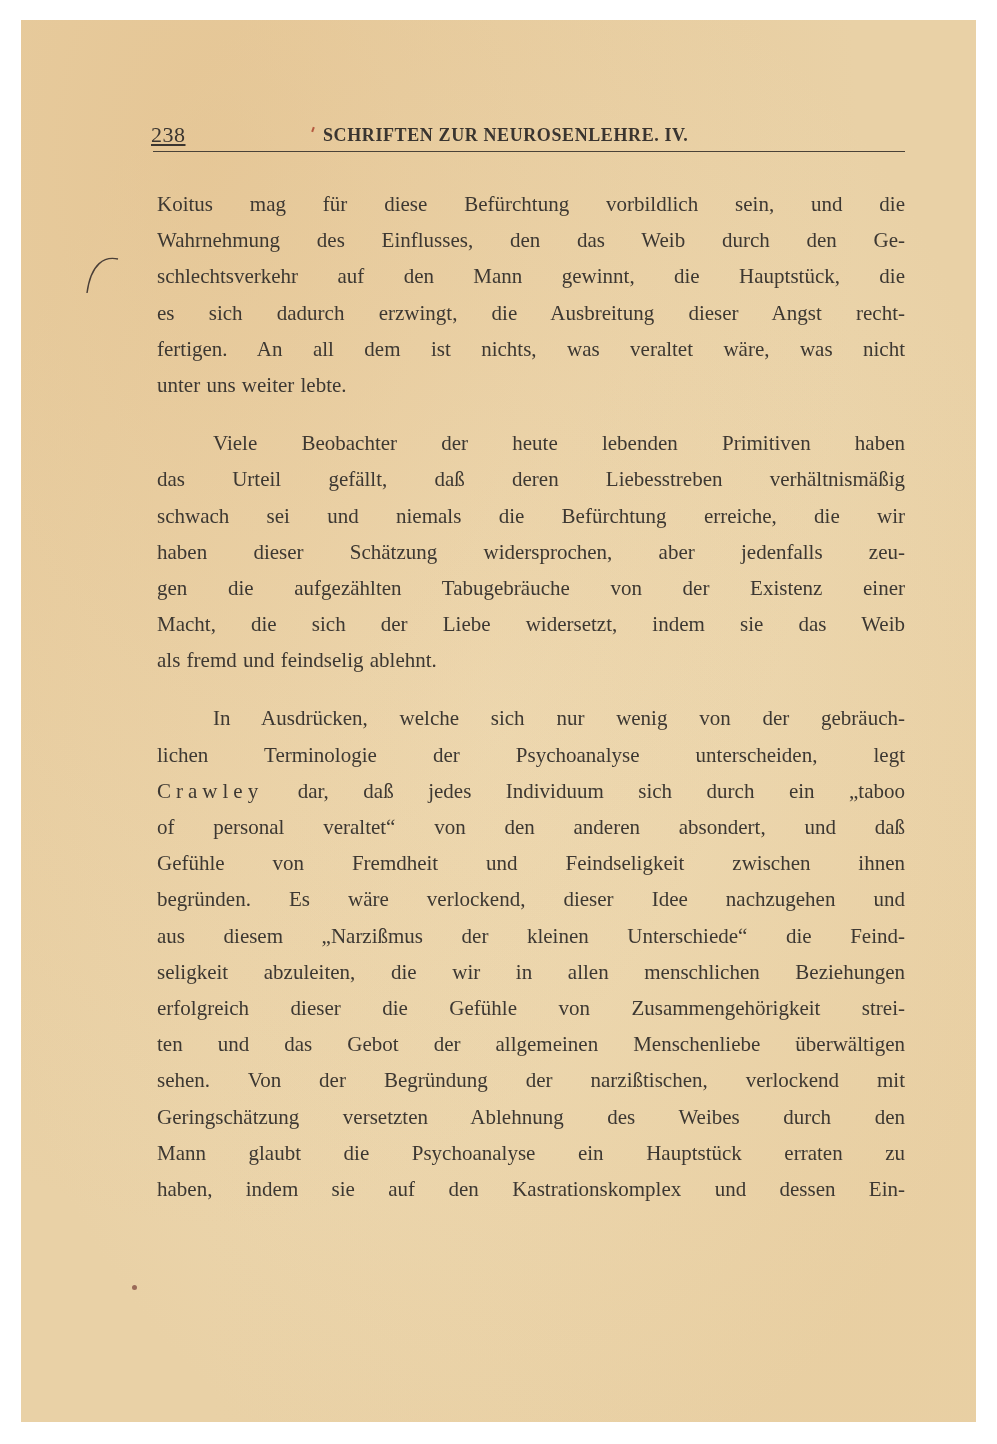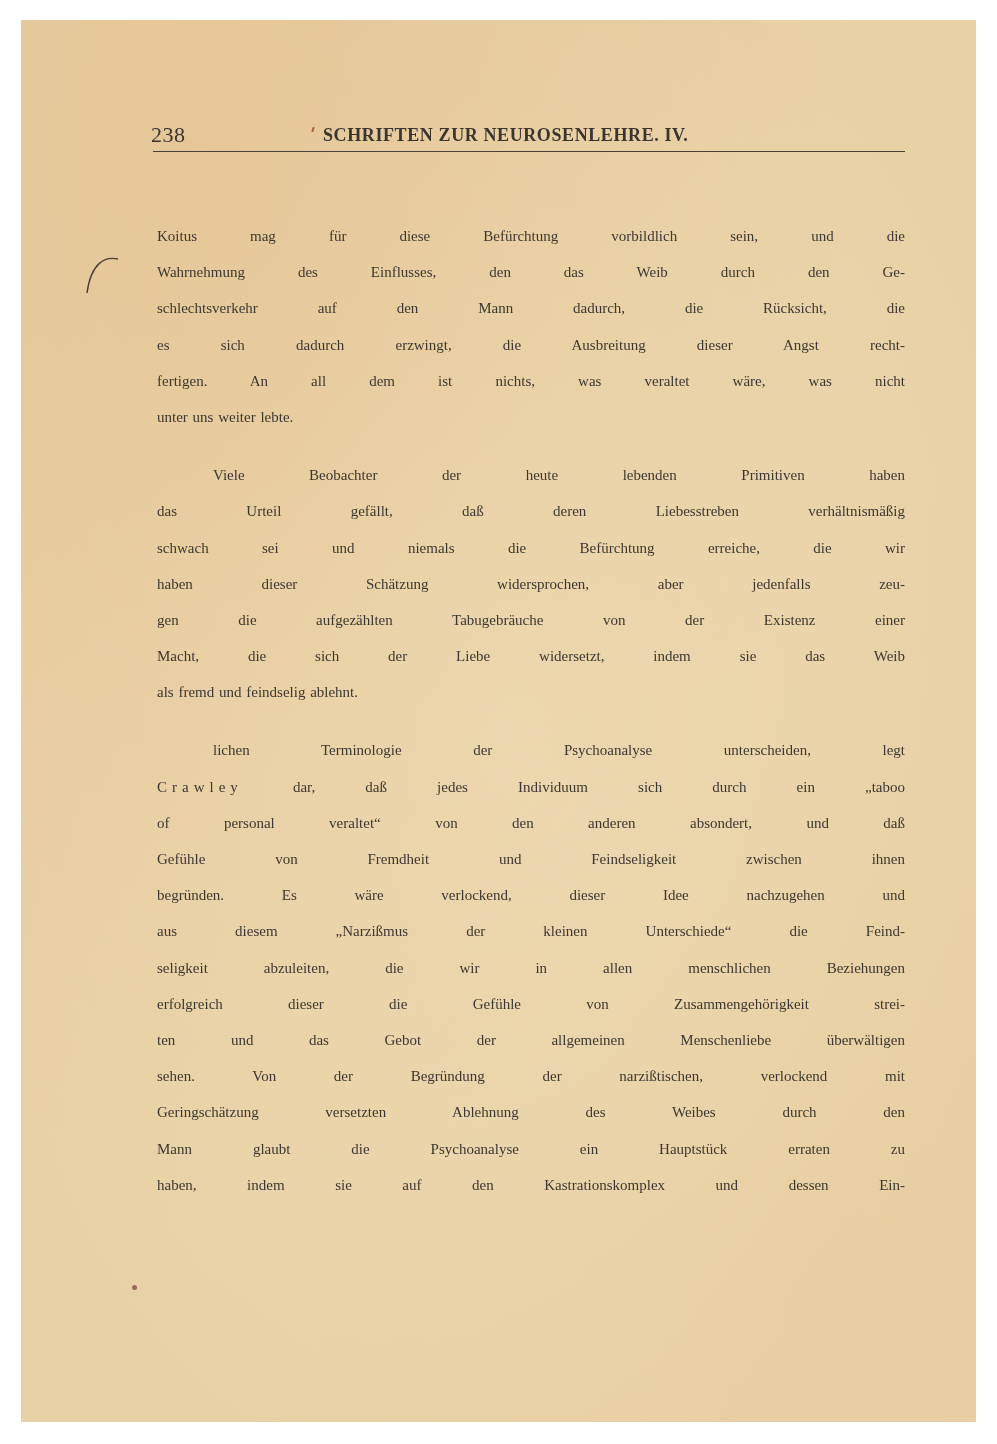--- a/index.html
+++ b/index.html
@@ -32,20 +32,21 @@
       height: 28px;
       font-family: "Liberation Serif", "DejaVu Serif", serif;
       color: #3a3530;
     }
     .page-number {
       position: absolute;
       left: 0;
       top: 0;
       font-size: 22px;
       letter-spacing: 0.5px;
+      text-decoration: underline;
     }
     .header-title {
       position: absolute;
       left: 172px;
       top: 3px;
       font-size: 18px;
       letter-spacing: 0.6px;
       font-weight: bold;
     }
     .header-rule {
@@ -55,26 +56,25 @@
       width: 752px;
       height: 0;
       border-top: 1.5px solid #4a4238;
     }
     .body-text {
       position: absolute;
       left: 157px;
       top: 186px;
       width: 748px;
       font-family: "Liberation Serif", "DejaVu Serif", serif;
-      font-size: 15px;
+      font-size: 21px;
       line-height: 36.2px;
       color: #3d3832;
       text-align: justify;
       word-spacing: 1px;
-      margin-top: 32px;
     }
     .para {
       margin: 0;
     }
     .para + .para {
       margin-top: 22px;
     }
     .para.indent .line:first-child {
       padding-left: 56px;
     }
@@ -134,37 +134,38 @@
   <path d="M33 2 C 20 -1, 6 6, 2 36" fill="none" stroke="#4a3f38" stroke-width="1.4"></path>
 </svg>
 
 <div class="ink-dot"></div>
 
 <div class="body-text">
 
   <p class="para">
     <span class="line">Koitus mag für diese Befürchtung vorbildlich sein, und die</span>
     <span class="line">Wahrnehmung des Einflusses, den das Weib durch den Ge-</span>
-    <span class="line">schlechtsverkehr auf den Mann dadurch, die Rücksicht, die</span>
+    <span class="line">schlechtsverkehr auf den Mann gewinnt, die Hauptstück, die</span>
     <span class="line">es sich dadurch erzwingt, die Ausbreitung dieser Angst recht-</span>
     <span class="line">fertigen. An all dem ist nichts, was veraltet wäre, was nicht</span>
     <span class="line last">unter uns weiter lebte.</span>
   </p>
 
   <p class="para indent">
     <span class="line">Viele Beobachter der heute lebenden Primitiven haben</span>
     <span class="line">das Urteil gefällt, daß deren Liebesstreben verhältnismäßig</span>
     <span class="line">schwach sei und niemals die Befürchtung erreiche, die wir</span>
     <span class="line">haben dieser Schätzung widersprochen, aber jedenfalls zeu-</span>
     <span class="line">gen die aufgezählten Tabugebräuche von der Existenz einer</span>
     <span class="line">Macht, die sich der Liebe widersetzt, indem sie das Weib</span>
     <span class="line last">als fremd und feindselig ablehnt.</span>
   </p>
 
   <p class="para indent">
+    <span class="line">In Ausdrücken, welche sich nur wenig von der gebräuch-</span>
     <span class="line">lichen Terminologie der Psychoanalyse unterscheiden, legt</span>
     <span class="line"><span class="spaced">Crawley</span><span> dar, daß jedes Individuum sich durch ein „taboo</span></span>
     <span class="line">of personal veraltet“ von den anderen absondert, und daß</span>
     <span class="line">Gefühle von Fremdheit und Feindseligkeit zwischen ihnen</span>
     <span class="line">begründen. Es wäre verlockend, dieser Idee nachzugehen und</span>
     <span class="line">aus diesem „Narzißmus der kleinen Unterschiede“ die Feind-</span>
     <span class="line">seligkeit abzuleiten, die wir in allen menschlichen Beziehungen</span>
     <span class="line">erfolgreich dieser die Gefühle von Zusammengehörigkeit strei-</span>
     <span class="line">ten und das Gebot der allgemeinen Menschenliebe überwältigen</span>
     <span class="line">sehen. Von der Begründung der narzißtischen, verlockend mit</span>

